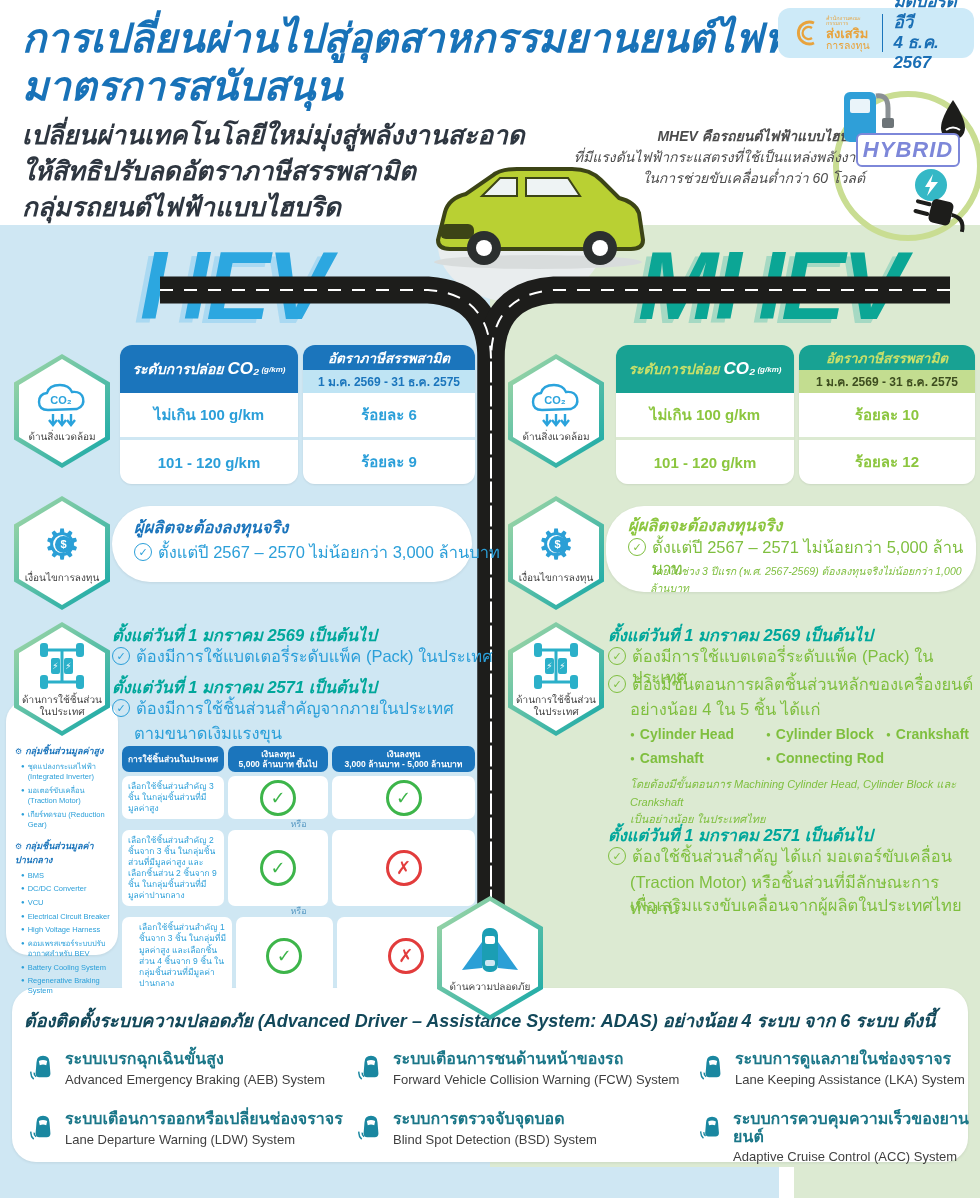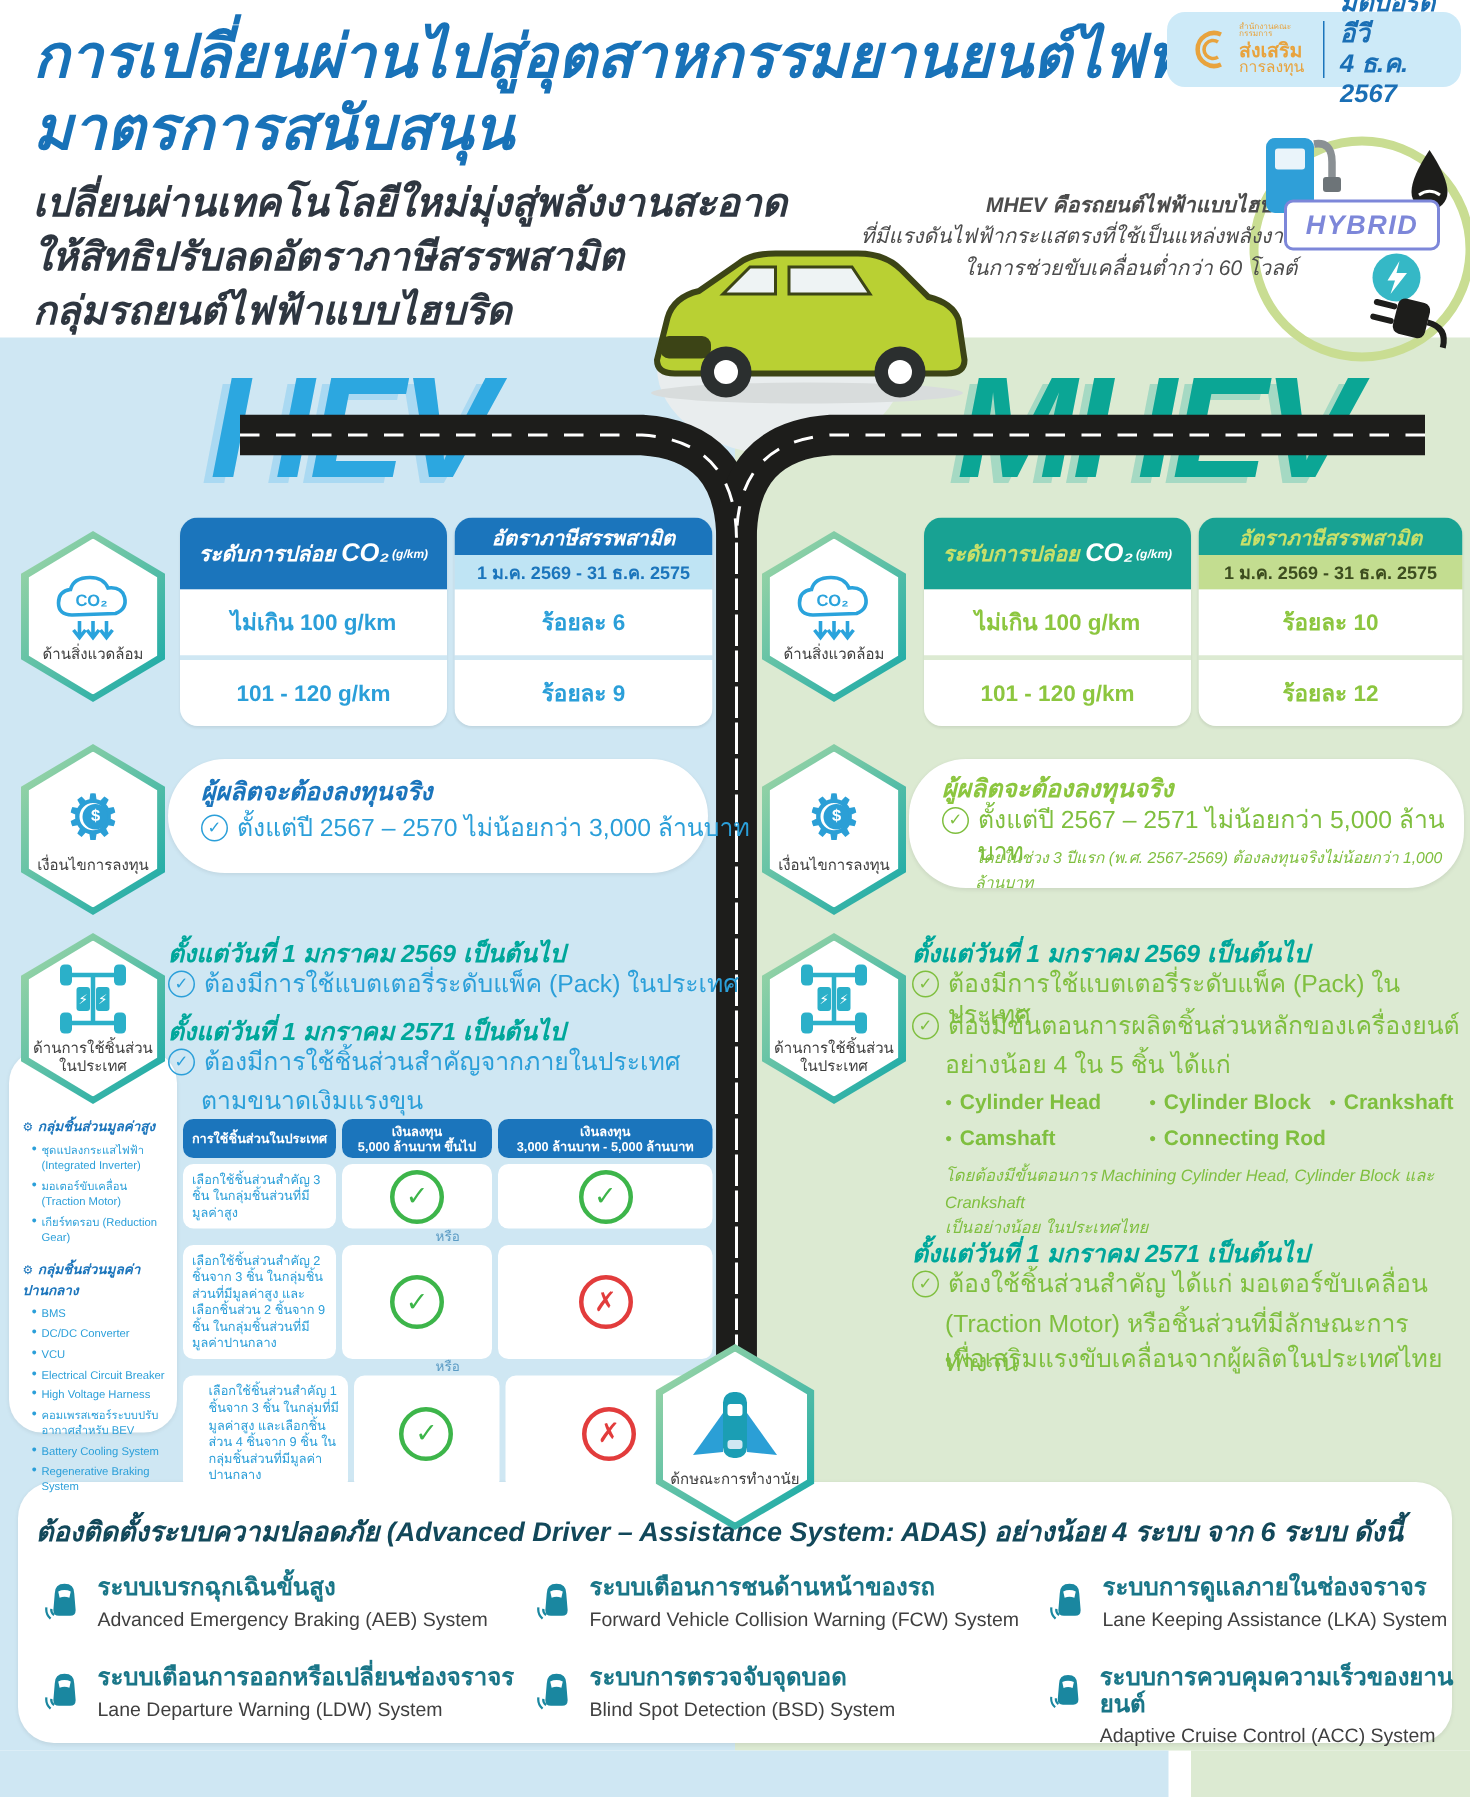--- a/index.html
+++ b/index.html
@@ -75,21 +75,21 @@
   .adas-item{position:absolute;display:flex;align-items:flex-start;}
   .adas-txt .th{font-size:16px;font-weight:bold;color:#1a7688;line-height:1.1;}
   .adas-txt .en{font-size:13px;color:#3f3f3f;margin-top:4px;}
   .adas-ic{margin-right:9px;margin-top:2px;}
   
   .badge{background:#cdeaf8;border-radius:12px;display:flex;align-items:center;padding:4px 10px;}
   .badge .vr{width:2px;height:38px;background:#1b75bc;margin:0 10px;}
   .badge .mt{color:#1a6fb5;font-weight:bold;font-style:italic;font-size:17px;line-height:1.2;}
   .logo-txt{color:#e8a33d;line-height:1;}
   .hybrid{border:2.5px solid #7d87d9;color:#7d87d9;border-radius:6px;font-weight:800;font-style:italic;
-    font-size:18px;letter-spacing:1px;background:#fff;display:flex;align-items:center;justify-content:center;}
+    font-size:22px;letter-spacing:1px;background:#fff;display:flex;align-items:center;justify-content:center;}
   .notetxt{font-size:14px;font-style:italic;color:#4c4c4c;text-align:right;line-height:1.5;}
 </style>
 </head>
 <body>
 
 <div id="canvas">
 
   <div class="abs bg-blue" style="left:0;top:225px;width:490px;height:942px;z-index:0;"></div>
   <div class="abs bg-green" style="left:490px;top:225px;width:490px;height:942px;z-index:0;"></div>
 
@@ -496,21 +496,21 @@
   <div class="hex" style="left:437px;top:896px;width:106px;height:124px;z-index:6;">
     <div class="hex-b"></div>
     <div class="hex-i">
       <svg width="64" height="54" viewBox="0 0 64 54">
         <polygon points="4,46 24,18 24,44" fill="#2b9fd6"></polygon>
         <polygon points="60,46 40,18 40,44" fill="#2b9fd6"></polygon>
         <rect x="24" y="4" width="16" height="44" rx="7" fill="#1b9eb4"></rect>
         <rect x="27" y="12" width="10" height="8" rx="2" fill="#fff"></rect>
         <rect x="27" y="36" width="10" height="6" rx="2" fill="#cfe7f3"></rect>
       </svg>
-      <div class="hex-label">ด้กษณะการทำงานัย</div>
+      <div class="hex-label">ด้านความปลอดภัย</div>
     </div>
   </div>
 
   <div class="abs" style="left:24px;top:1006px;z-index:4;font-size:18px;font-weight:800;font-style:italic;color:#12485a;white-space:nowrap;">ต้องติดตั้งระบบความปลอดภัย (Advanced Driver – Assistance System: ADAS) อย่างน้อย 4 ระบบ จาก 6 ระบบ ดังนี้</div>
 
   <div class="adas-item" style="left:30px;top:1050px;z-index:4;">
     <svg class="adas-ic" width="26" height="30" viewBox="0 0 28 30">
       <path d="M7 10 Q7 3 14 3 Q21 3 21 10 L22 22 Q22 26 18 26 L10 26 Q6 26 6 22 Z" fill="#1a87a0"></path>
       <path d="M9.5 8.5 Q14 6.5 18.5 8.5 L17.5 13 Q14 11.5 10.5 13 Z" fill="#fff"></path>
       <path d="M4 28 A 9 9 0 0 1 1 20" fill="none" stroke="#1a87a0" stroke-width="1.6"></path>

